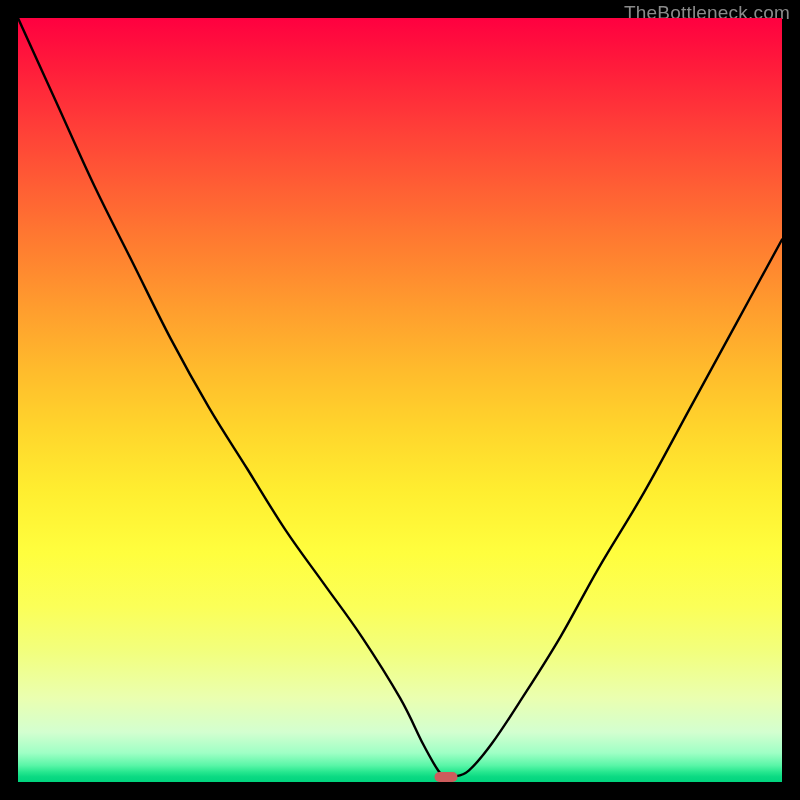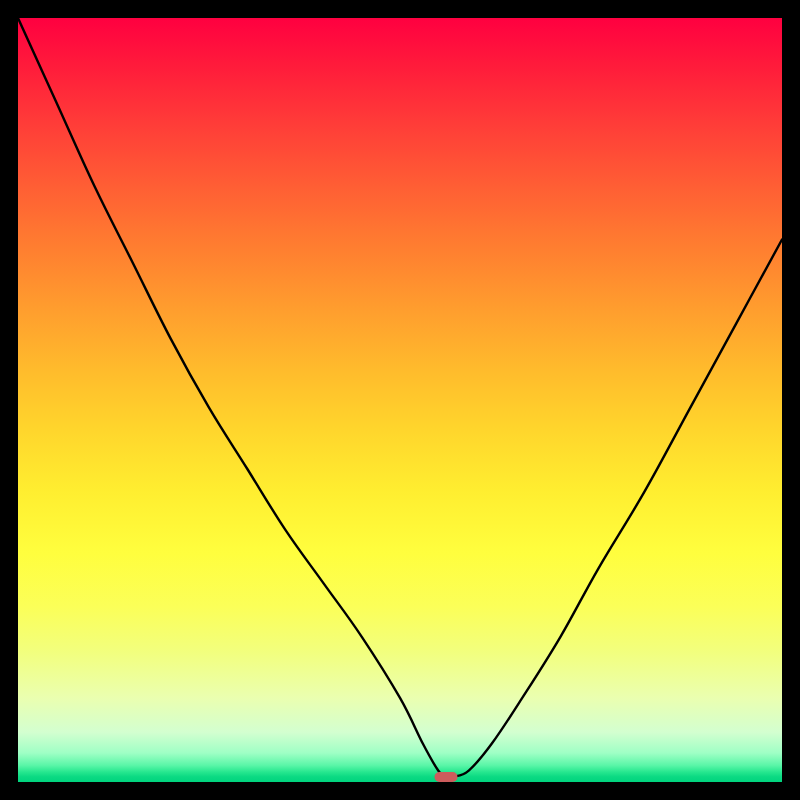--- a/index.html
+++ b/index.html
@@ -84,20 +84,21 @@
     font-size: 19px;
     letter-spacing: 0.2px;
     user-select: none;
   }
 </style>
 </head>
 <body>
 
 <div class="stage">
 
+  <div class="watermark">TheBottleneck.com</div>
 
   <div class="plot-area">
     <div class="gradient-bg"></div>
 
     <svg class="curve-svg" viewBox="0 0 764 764" preserveAspectRatio="none">
       <path class="curve-path" d="M 0.00 0.00 C 6.88 15.13, 24.45 53.79, 38.20 84.04 C 51.95 114.29, 62.65 139.20, 76.40 168.08 C 90.15 196.96, 100.85 216.98, 114.60 244.48 C 128.35 271.98, 139.05 294.75, 152.80 320.88 C 166.55 347.01, 177.25 366.26, 191.00 389.64 C 204.75 413.02, 215.45 428.76, 229.20 450.76 C 242.95 472.76, 253.65 491.25, 267.40 511.88 C 281.15 532.51, 291.85 546.11, 305.60 565.36 C 319.35 584.61, 330.05 598.21, 343.80 618.84 C 357.55 639.47, 371.00 660.71, 382.00 679.96 C 393.00 699.21, 398.04 712.74, 404.92 725.80 C 411.80 738.86, 416.07 746.63, 420.20 752.54 C 424.33 758.45, 425.09 757.55, 427.84 758.65 C 430.59 759.75, 431.35 759.75, 435.48 758.65 C 439.61 757.55, 443.88 758.45, 450.76 752.54 C 457.64 746.63, 464.05 738.86, 473.68 725.80 C 483.31 712.74, 491.86 699.21, 504.24 679.96 C 516.62 660.71, 528.69 642.22, 542.44 618.84 C 556.19 595.46, 565.51 576.21, 580.64 550.08 C 595.77 523.95, 609.98 502.56, 626.48 473.68 C 642.98 444.80, 655.82 419.89, 672.32 389.64 C 688.82 359.39, 701.66 335.85, 718.16 305.60 C 734.66 275.35, 755.75 236.69, 764.00 221.56"></path>
     </svg>
 
     <div class="marker" style="left: 56%; top: 99.3%; background: rgb(205, 92, 92);"></div>
   </div>

